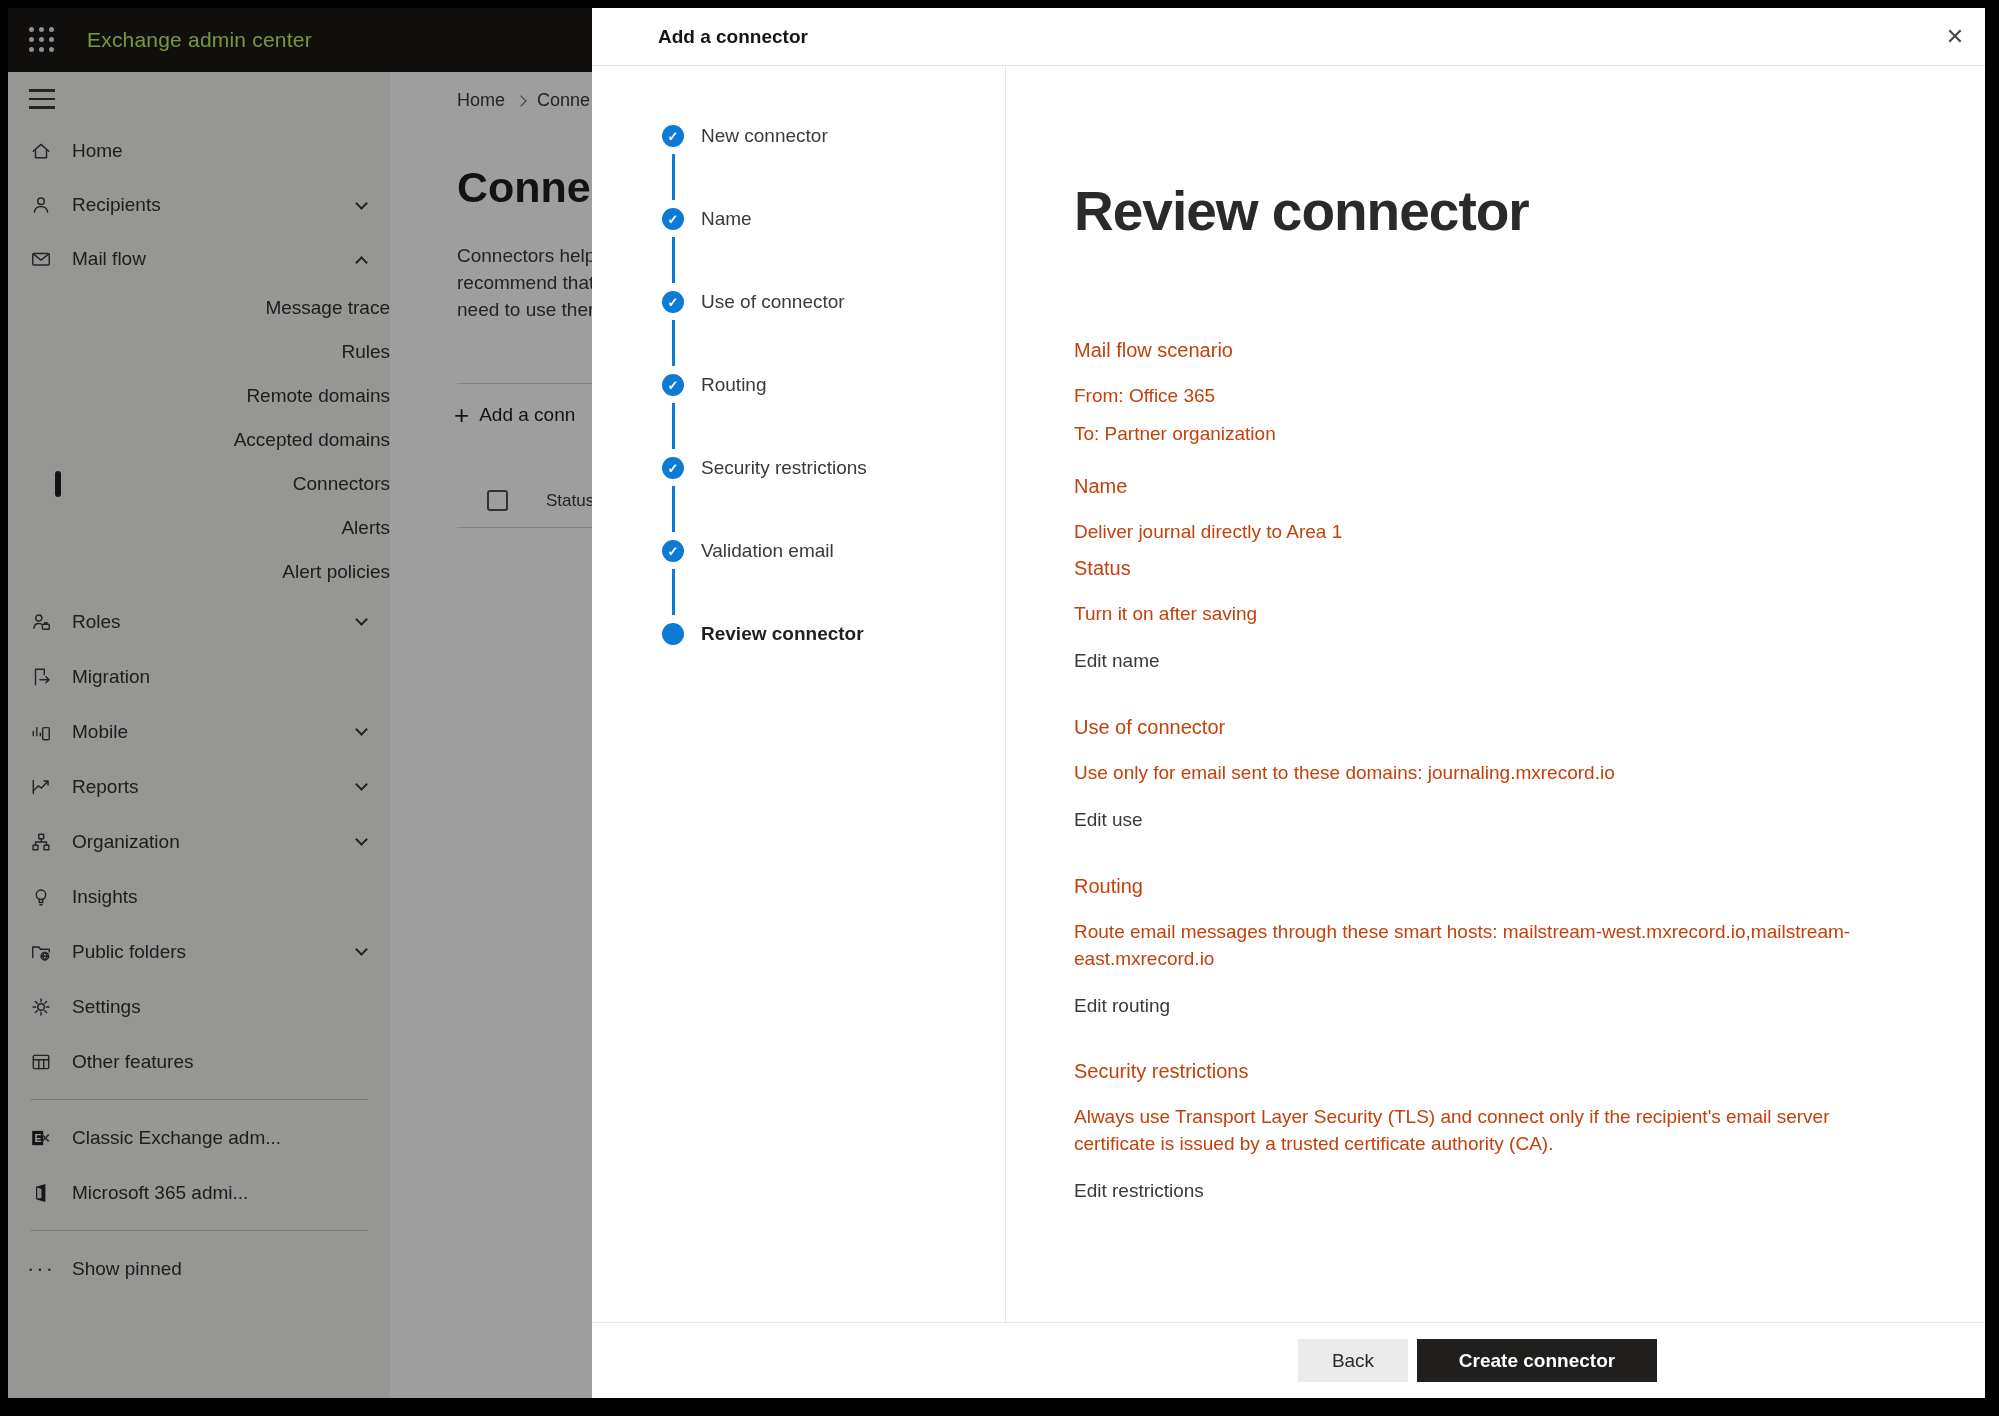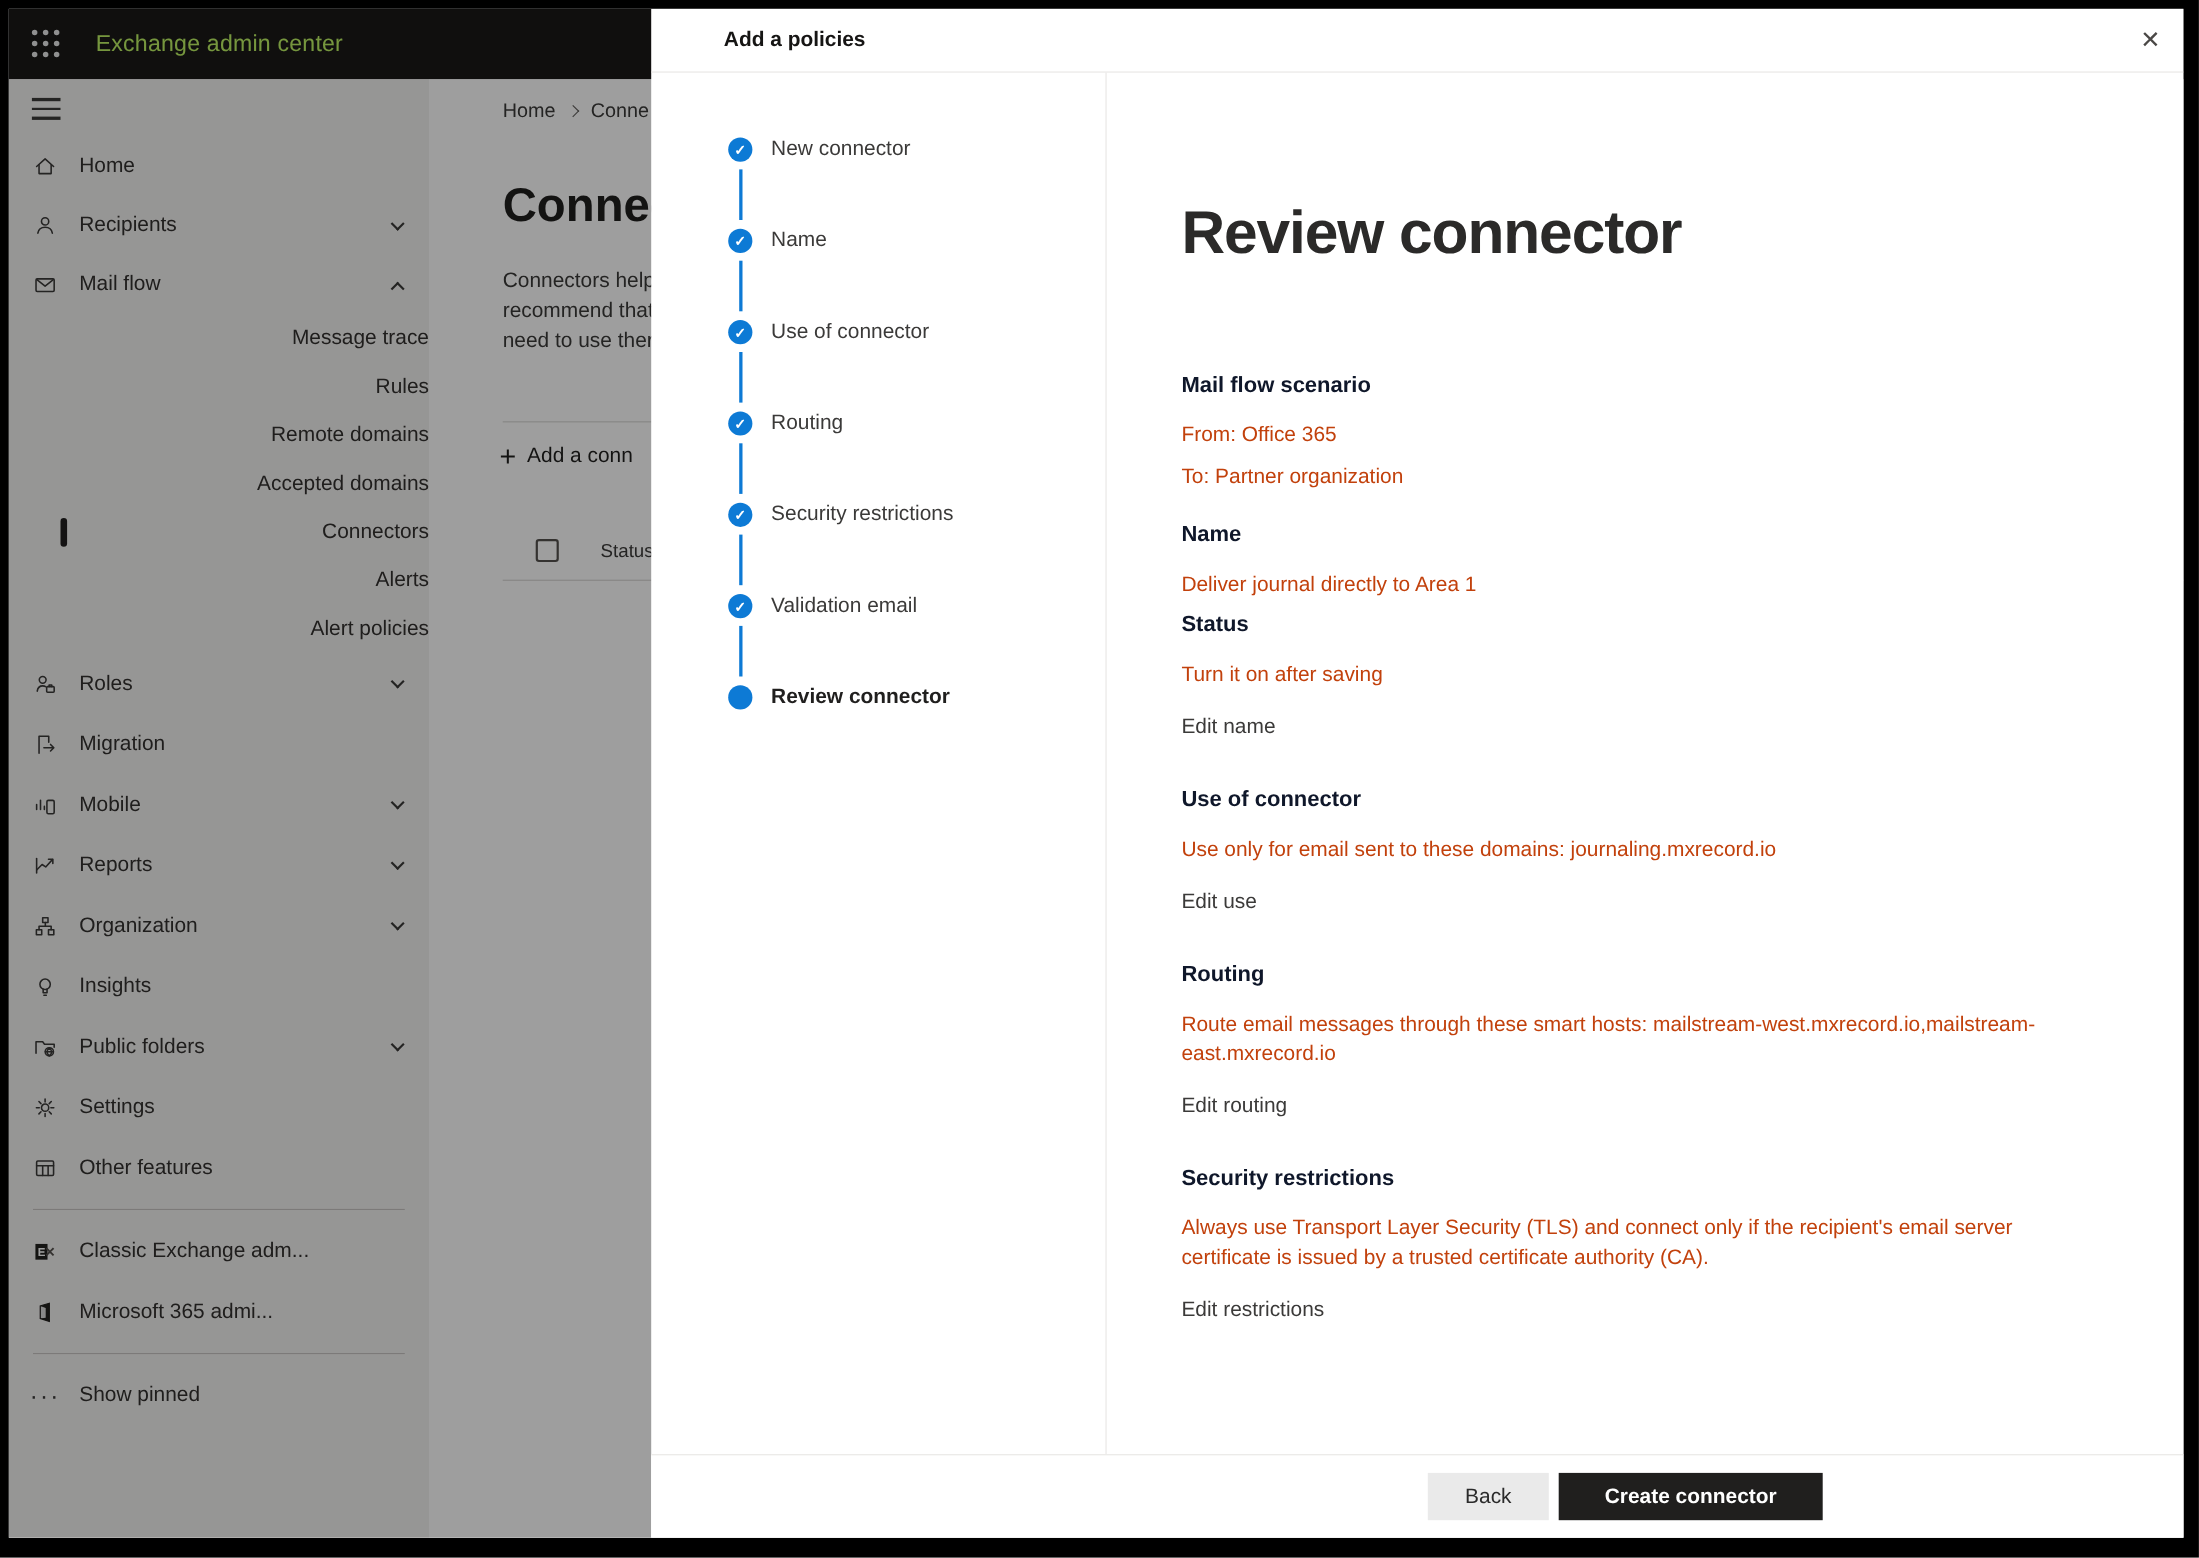--- a/index.html
+++ b/index.html
@@ -63,21 +63,21 @@
   .stepper { position:absolute; left:0; top:0; bottom:0; width:414px; border-right:1px solid #e8e6e4; padding:59px 0 0 70px; }
   .step { position:relative; height:83px; display:flex; align-items:flex-start; }
   .step-circle { width:22px; height:22px; border-radius:50%; background:#0d7ad5; color:#fff; font-size:13px; font-weight:700; display:flex; align-items:center; justify-content:center; flex:none; }
   .step-label { margin-left:17px; font-size:19px; line-height:22px; color:#3b3a39; white-space:nowrap; }
   .step.current .step-label { font-weight:700; color:#201f1e; }
   .step:not(:last-child)::after { content:""; position:absolute; left:9.5px; top:29px; width:3px; height:46px; background:#0d7ad5; }
 
   .content { position:absolute; left:414px; top:0; right:0; bottom:0; padding:112px 60px 0 68px; overflow:hidden; }
   .review-title { font-size:55px; font-weight:700; color:#2b2a29; margin:0 0 94px; letter-spacing:-1px; line-height:1.2; }
   .section { max-width:835px; }
-  .sec-heading { font-size:20px; font-weight:700; color:#0f172a; margin:0 0 20px; line-height:24px; }
+  .sec-heading { font-size:20px; font-weight:400; color:#c2410c; margin:0 0 20px; line-height:24px; }
   .sec-line { font-size:19px; color:#c2410c; line-height:27px; margin:0 0 11px; }
   .sec-link { display:inline-block; font-size:19px; color:#3b3a39; line-height:27px; margin-top:9px; cursor:pointer; }
   .mb27 { margin-bottom:27px; } .mb5 { margin-bottom:5px; } .mb41 { margin-bottom:41px; } .mb40 { margin-bottom:40px; }
 
   .dialog-footer { position:absolute; left:0; right:0; bottom:0; height:76px; background:#fff; border-top:1px solid #e8e6e4; display:flex; align-items:center;padding-left:47px; }
   .btn-back { margin-left:659px; width:110px; height:43px; background:#eaeaea; border:none; font-family:inherit; font-size:19px; color:#2b2b2b; cursor:pointer; }
   .btn-create { margin-left:9px; width:240px; height:43px; background:#201f1e; border:none; font-family:inherit; font-size:19px; font-weight:700; color:#fff; cursor:pointer; }
 
   svg.icn { stroke:#3b3a39; fill:none; stroke-width:1.3; stroke-linecap:round; stroke-linejoin:round; }
 </style>
@@ -321,21 +321,21 @@
       <span class="bg-checkbox"></span>
       <span class="status-col">Status</span>
     </div>
     <div class="bg-divider2"></div>
   </main>
 
   <div class="dim-overlay"></div>
 
   <section class="dialog">
     <div class="dialog-header">
-      <span class="dialog-title">Add a policies</span>
+      <span class="dialog-title">Add a connector</span>
     </div>
     <div class="close-btn">✕</div>
 
     <div class="dialog-body">
 
       <div class="stepper">
         <div class="step">
           <span class="step-circle">✓</span>
           <span class="step-label">New connector</span>
         </div>

